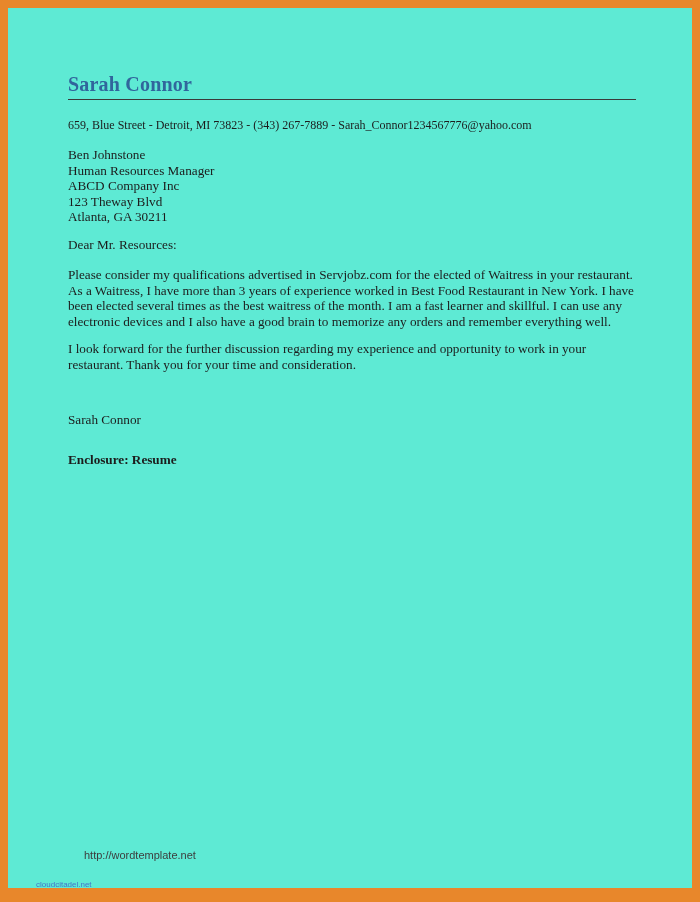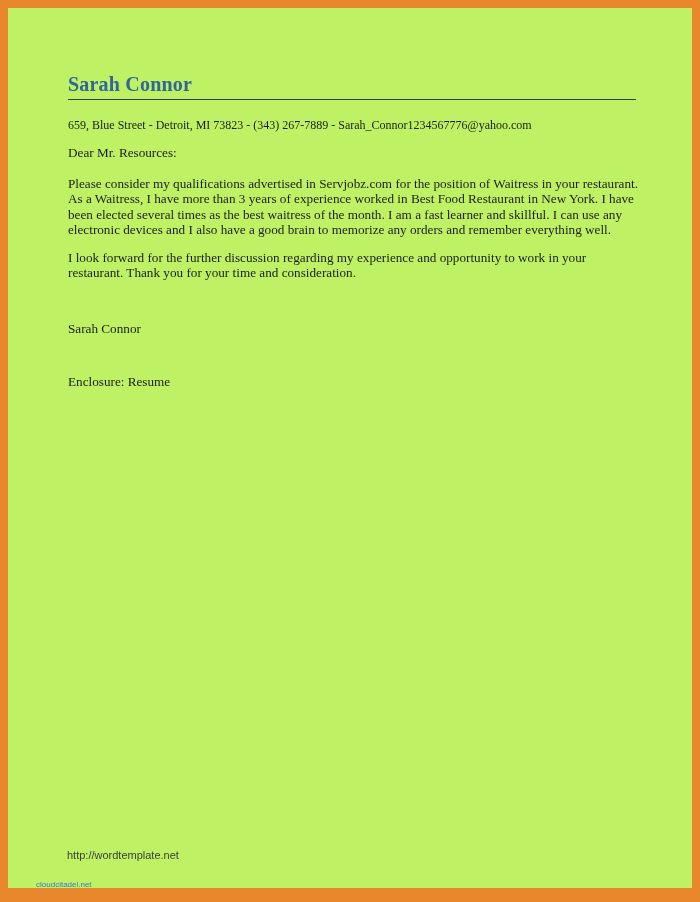--- a/index.html
+++ b/index.html
@@ -1,21 +1,21 @@
 <!DOCTYPE html>
 <html><head>
 <meta charset="utf-8">
 <style>
   html, body { margin: 0; padding: 0; background: #ffffff; }
   .page {
     position: relative;
     width: 700px;
     height: 902px;
     box-sizing: border-box;
-    background: #bef264;
+    background: #5eead4;
     border-left: 8px solid #e8872b;
     border-top: 8px solid #e8872b;
     border-right: 8px solid #e8872b;
     border-bottom: 14px solid #e8872b;
     overflow: hidden;
     font-family: "Liberation Serif", serif;
     color: #1c1c1c;
   }
   .content {
     position: absolute;
@@ -46,25 +46,25 @@
   .letter-body { width: 570px; font-size: 13.2px; line-height: 15.5px; }
   .date-line { margin-top: 28px; }
   .recipient-block { margin-top: 14px; }
   .recipient-block div { line-height: 15.5px; }
   .salutation { margin-top: 12px; }
   .para-1 { margin-top: 15px; }
   .para-2 { }
   .para-3 { margin-top: 12px; }
   .closing { margin-top: 20px; }
   .signature { margin-top: 40px; }
-  .enclosure { margin-top: 38px; }
+  .enclosure { margin-top: 24px; font-weight: bold; }
   .footer-url {
     position: absolute;
     top: 841px;
-    left: 59px;
+    left: 76px;
     font-family: "Liberation Sans", sans-serif;
     font-size: 11px;
     color: #3d3d3d;
   }
   .watermark-site {
     position: absolute;
     top: 872px;
     left: 8px;
     font-family: "Liberation Sans", sans-serif;
     font-size: 8px;
@@ -88,24 +88,31 @@
 
     <div class="letter-head-name">Sarah Connor</div>
 
     <hr class="head-rule">
 
     <div class="contact-line">659, Blue Street - Detroit, MI 73823 - (343) 267-7889 - Sarah_Connor1234567776@yahoo.com</div>
 
     <div class="letter-body">
 
 
+      <div class="recipient-block">
+        <div>Ben Johnstone</div>
+        <div>Human Resources Manager</div>
+        <div>ABCD Company Inc</div>
+        <div>123 Theway Blvd</div>
+        <div>Atlanta, GA 30211</div>
+      </div>
 
       <div class="salutation">Dear Mr. Resources:</div>
 
-      <div class="para-1">Please consider my qualifications advertised in Servjobz.com for the position of Waitress in your restaurant.</div>
+      <div class="para-1">Please consider my qualifications advertised in Servjobz.com for the elected of Waitress in your restaurant.</div>
 
       <div class="para-2">As a Waitress, I have more than 3 years of experience worked in Best Food Restaurant in New York. I have been elected several times as the best waitress of the month. I am a fast learner and skillful. I can use any electronic devices and I also have a good brain to memorize any orders and remember everything well.</div>
 
       <div class="para-3">I look forward for the further discussion regarding my experience and opportunity to work in your restaurant. Thank you for your time and consideration.</div>
 
 
       <div class="signature">Sarah Connor</div>
 
       <div class="enclosure">Enclosure: Resume</div>
 

